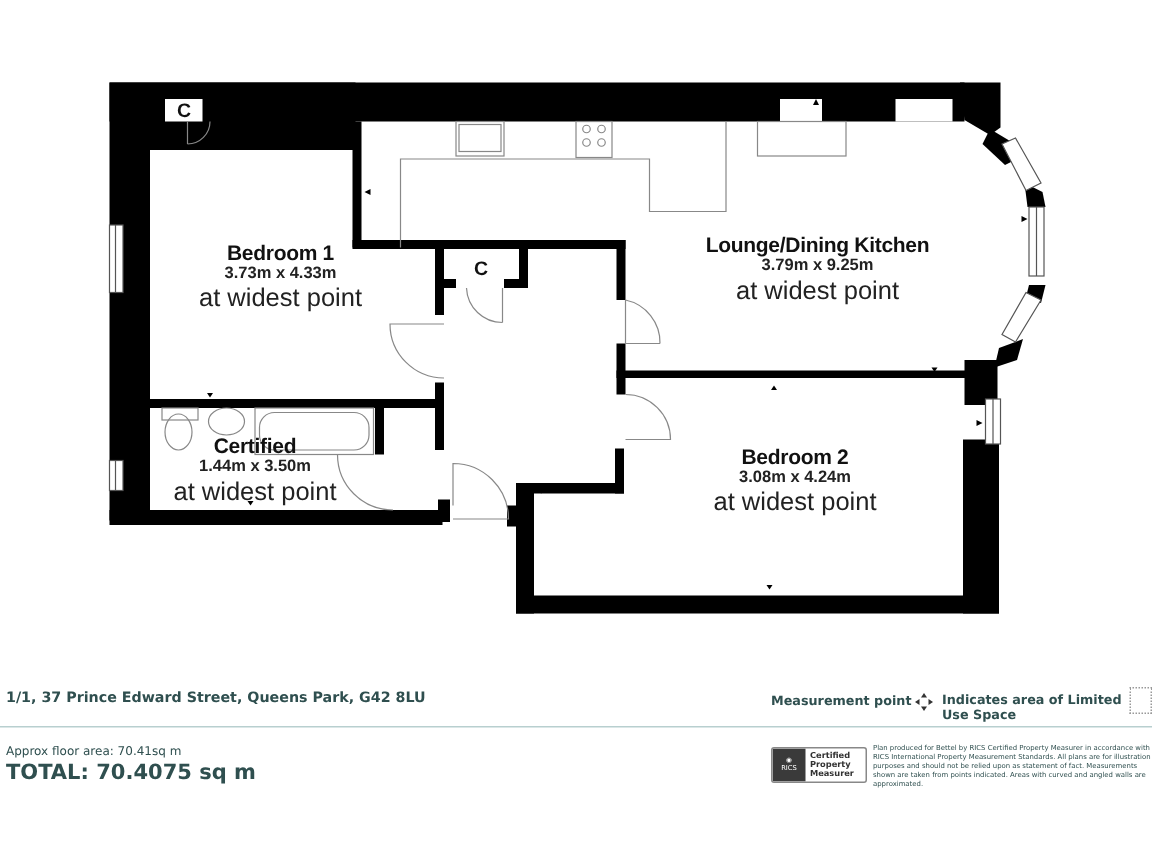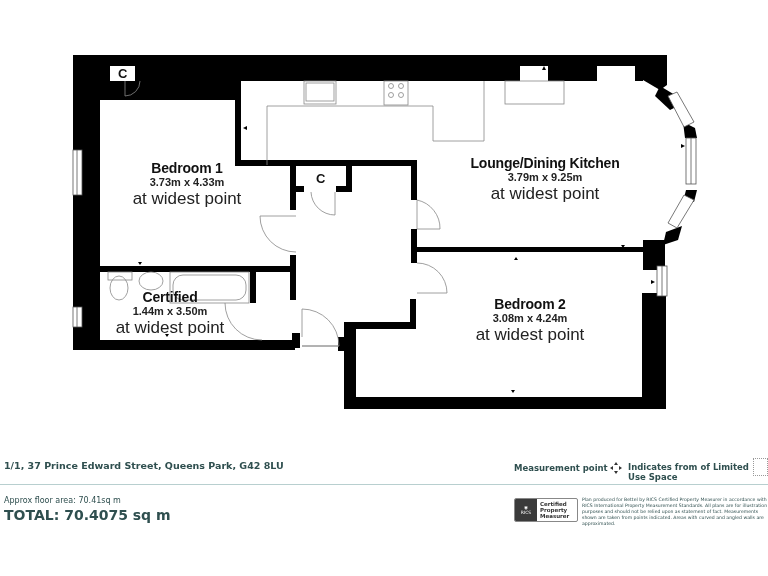--- a/index.html
+++ b/index.html
@@ -173,21 +173,21 @@
 <div class="legend-mp">
   <span>Measurement point</span>
   <svg width="12" height="12" viewBox="0 0 12 12">
     <polygon points="6,0 4,3 8,3" fill="#333"></polygon>
     <polygon points="6,12 4,9 8,9" fill="#333"></polygon>
     <polygon points="0,6 3,4 3,8" fill="#333"></polygon>
     <polygon points="12,6 9,4 9,8" fill="#333"></polygon>
   </svg>
 </div>
 
-<div class="legend-lus">Indicates from of  Limited Use Space</div>
+<div class="legend-lus">Indicates area of  Limited Use Space</div>
 <div class="lus-box"></div>
 
 <div class="divider"></div>
 
 <div class="area-approx">Approx floor area: 70.41sq m</div>
 <div class="area-total">TOTAL: 70.4075 sq m</div>
 
 <div class="rics">
   <div class="rics-logo">
     <span>◉</span>

